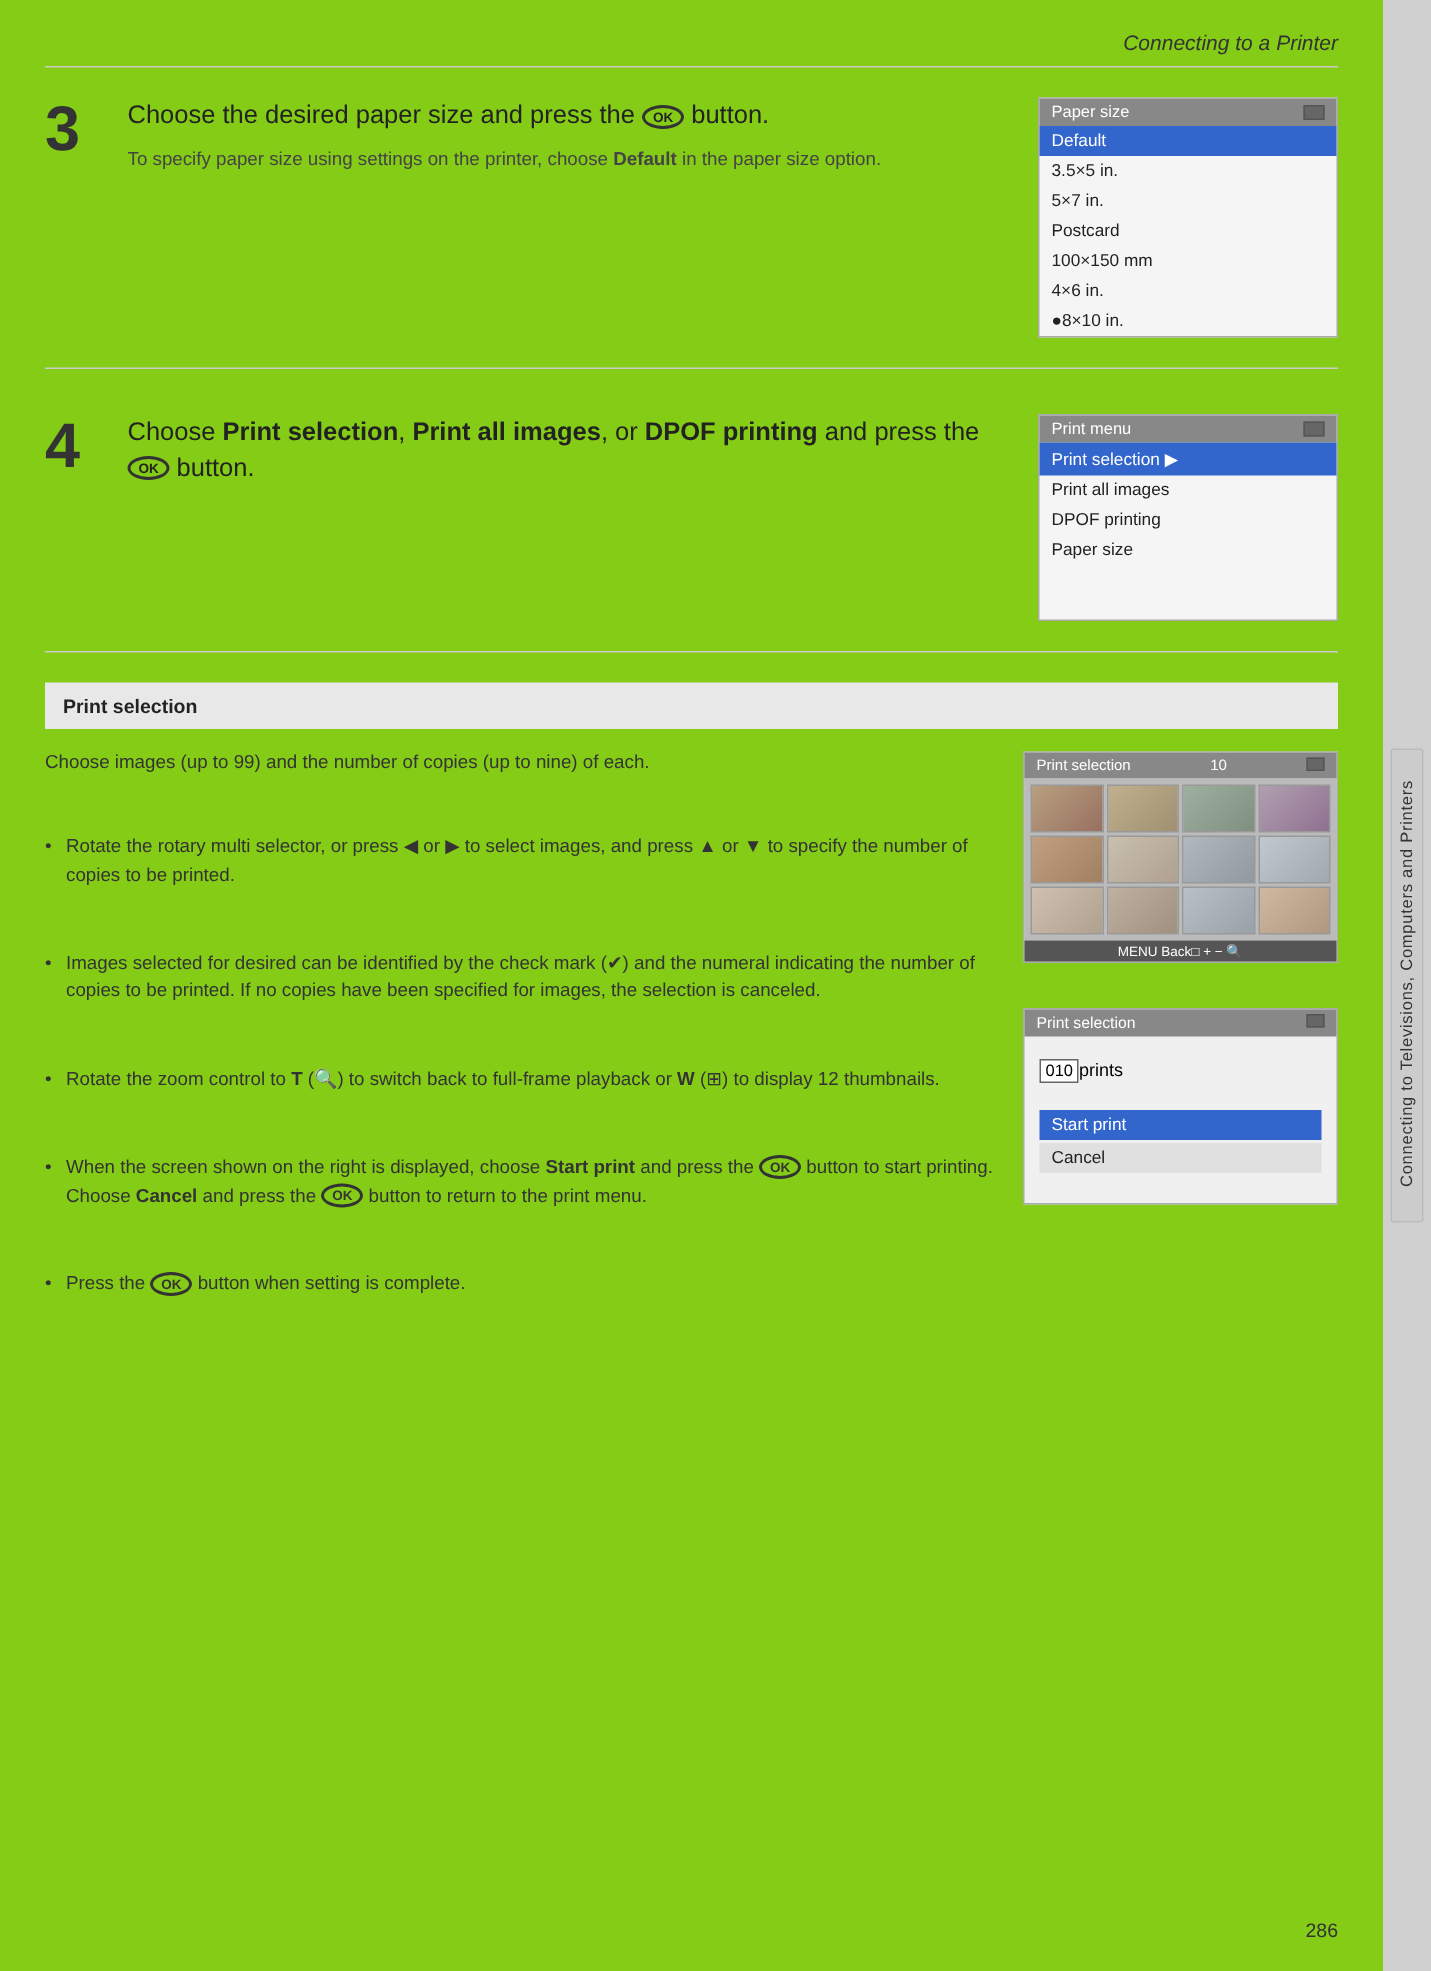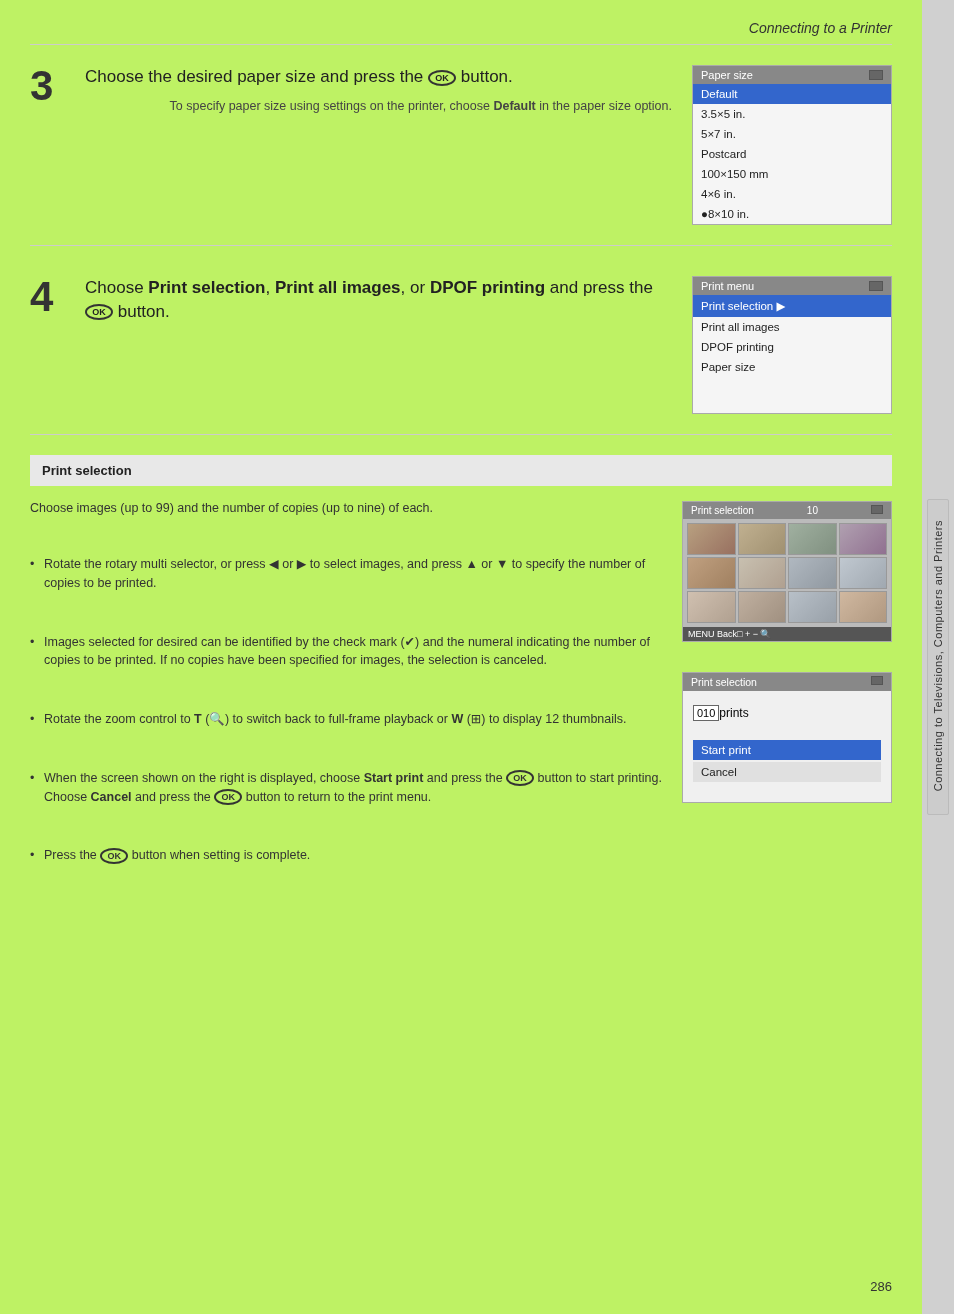--- a/index.html
+++ b/index.html
@@ -39,21 +39,21 @@
 
     .side-tab-inner {
       background: #ccc;
       border: 1px solid #bbb;
       padding: 20px 4px;
       border-radius: 2px;
     }
 
     .main-content {
       flex: 1;
-      background: #bef264;
+      background: #84cc16;
       padding: 20px 30px 40px 30px;
       position: relative;
     }
 
     .page-header {
       text-align: right;
       border-bottom: 1px solid #ccc;
       padding-bottom: 8px;
       margin-bottom: 20px;
     }
@@ -80,21 +80,20 @@
       font-size: 17px;
       color: #222;
       margin-bottom: 8px;
       line-height: 1.4;
     }
 
     .step-desc {
       font-size: 12.5px;
       color: #444;
       line-height: 1.5;
-      text-align: right;
     }
 
     .screen-widget {
       border: 1px solid #aaa;
       background: #f5f5f5;
       min-width: 200px;
       max-width: 220px;
     }
 
     .screen-header {
@@ -237,21 +236,21 @@
       height: 100%;
       background: linear-gradient(135deg, #ccc 0%, #aaa 100%);
     }
 
     .mini-screen-footer {
       background: #555;
       color: white;
       font-size: 9px;
       padding: 2px 5px;
       display: flex;
-      justify-content: flex-start;
+      justify-content: center;
     }
 
     .print-select-screen2 {
       border: 1px solid #aaa;
       background: #f0f0f0;
       width: 210px;
       margin-top: 20px;
     }
 
     .print-select-screen2-header {

